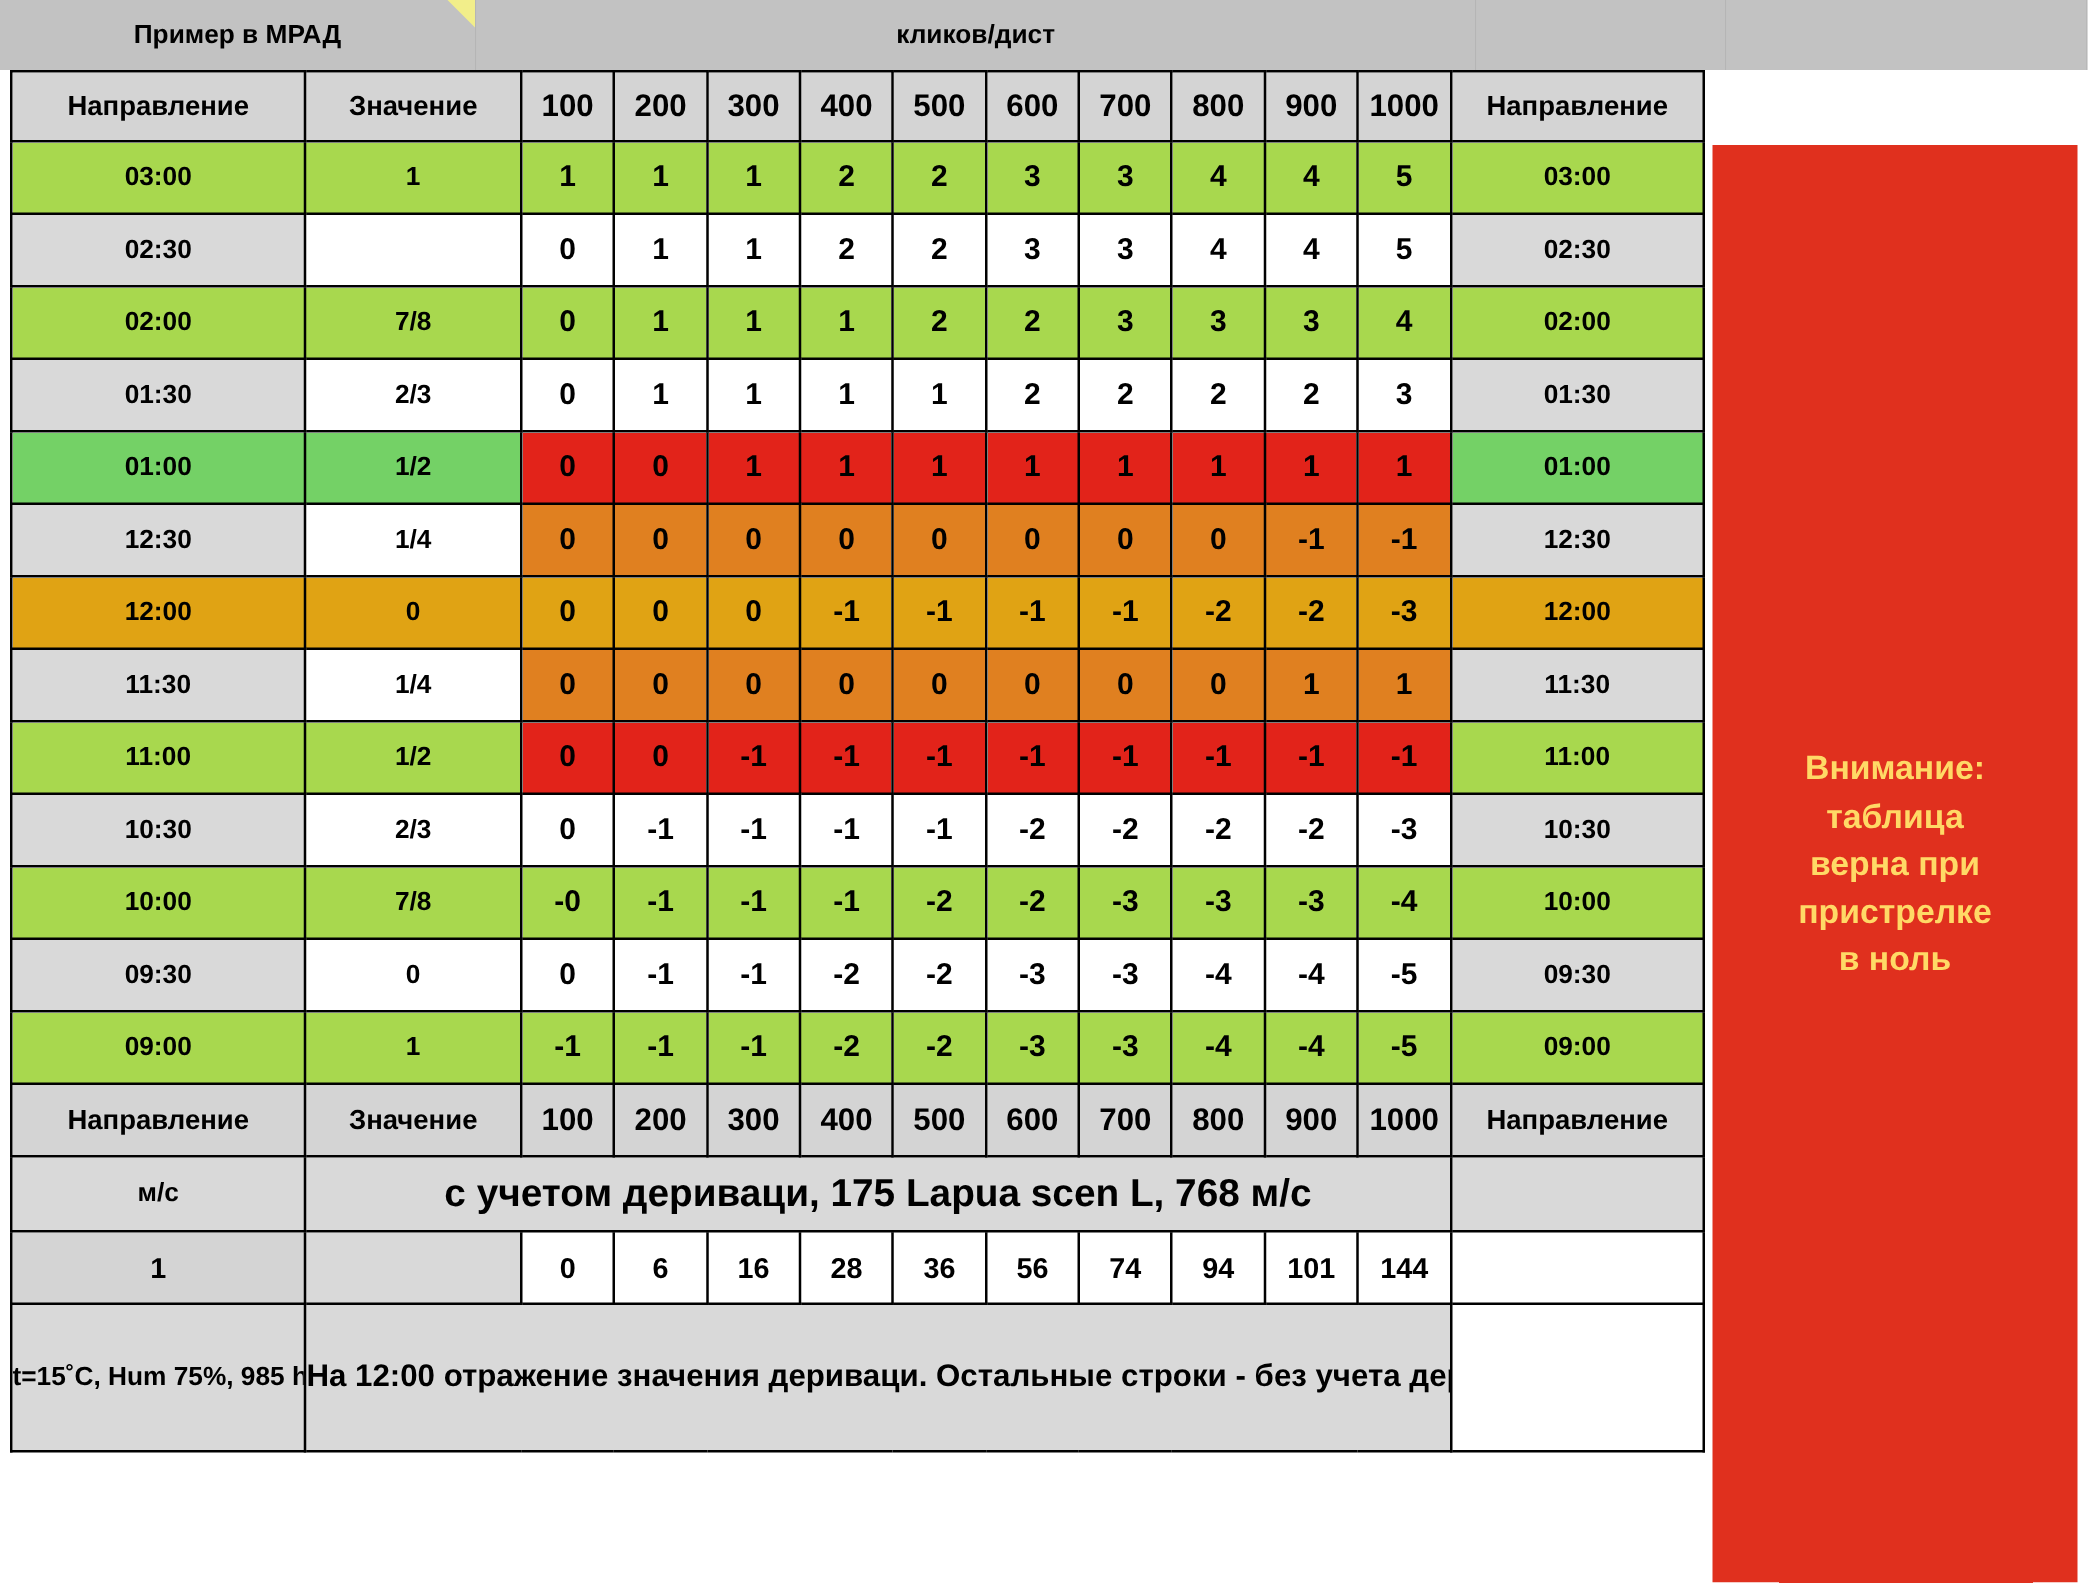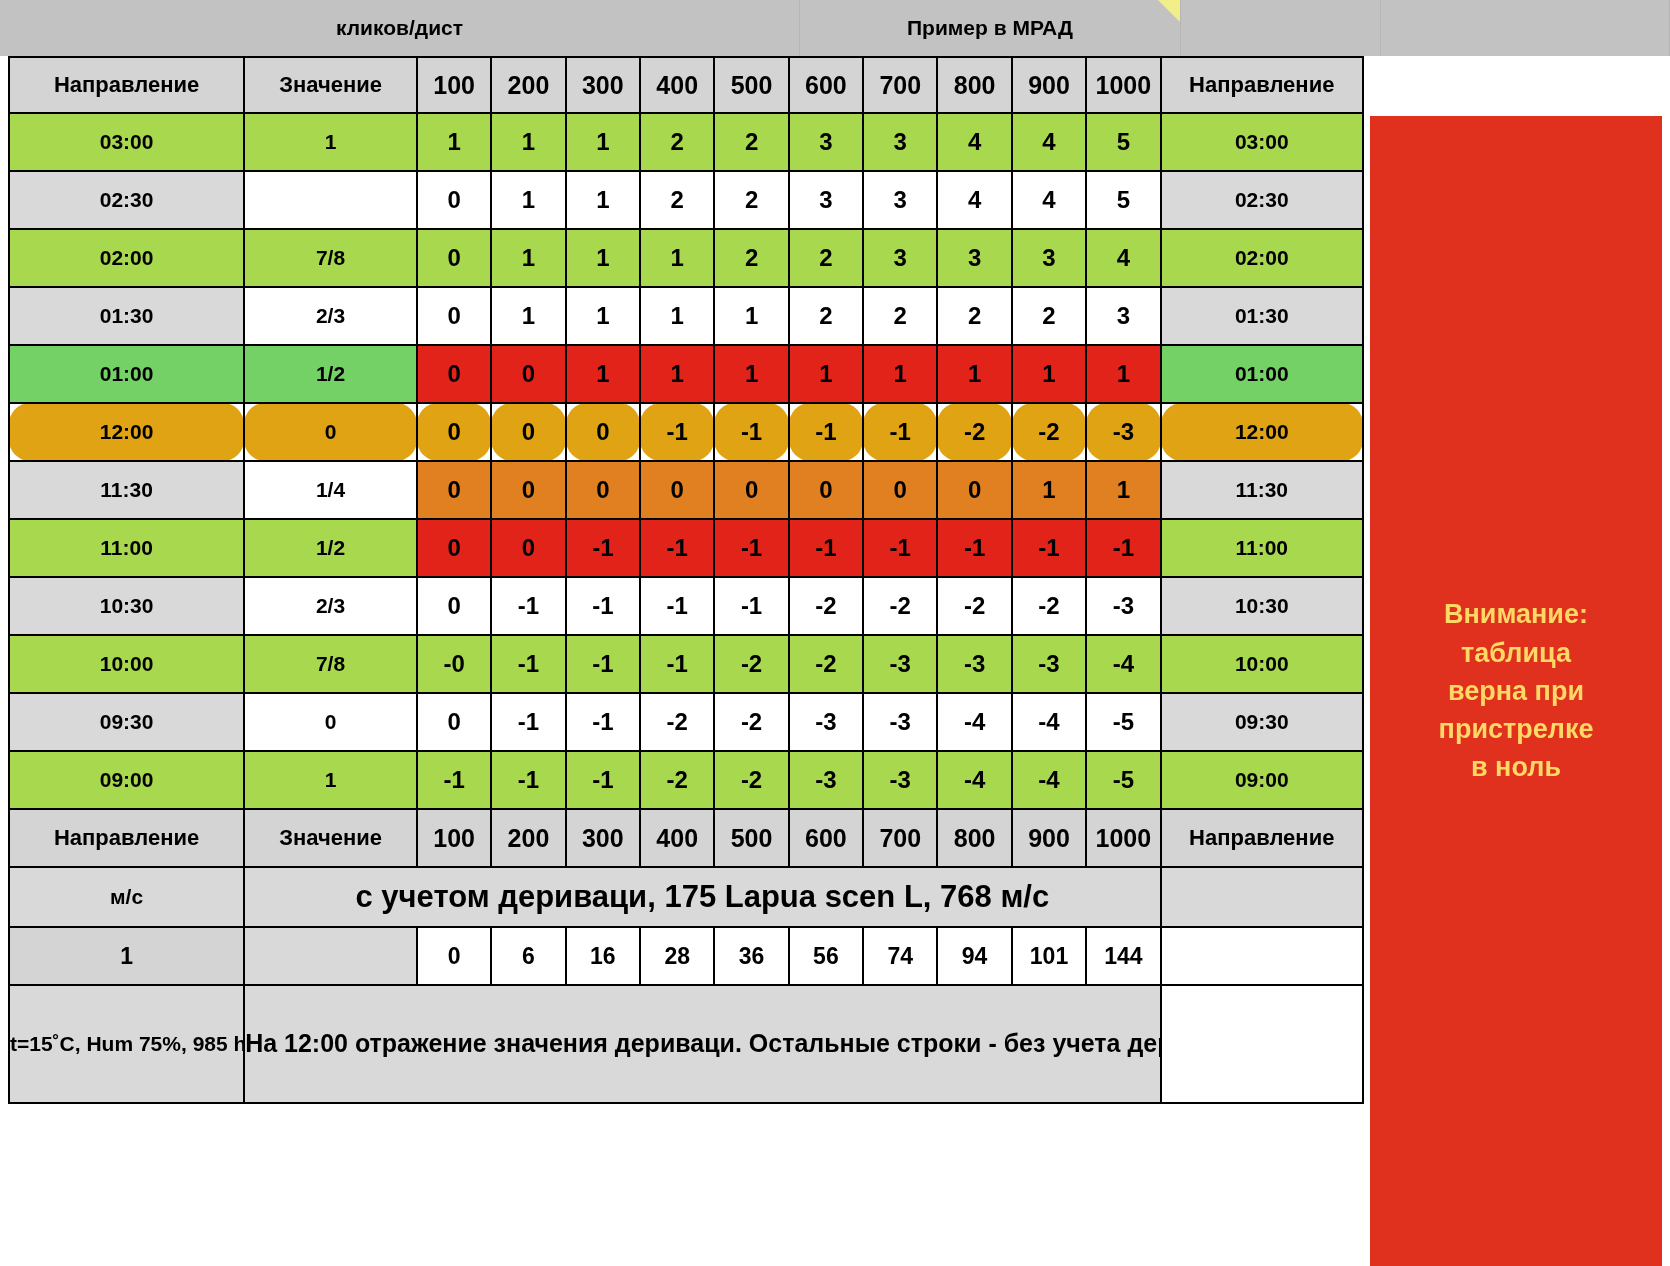--- a/index.html
+++ b/index.html
@@ -94,21 +94,21 @@
   tr.rowsep-bot td { border-bottom-width: 5px; }
 
   
   .bg-white  { background: #ffffff; }
   .bg-grey   { background: #d9d9d9; }
   .bg-lgreen { background: #a5d martinez; }
   .bg-lgreen { background: #a8d84e; }
   .bg-green  { background: #74d166; }
   .bg-red    { background: #e2231a; }
   .bg-orange { background: #e08020; }
-  .bg-amber  { background: #e0a314; border-radius: 21px; }
+  .bg-amber  { background: #e0a314; }
   .bg-hdr    { background: #d4d4d4; }
 
   
   tr.frow td { height: 58px; font-size: 22px; }
   td.f-dirR { background:#ffffff; font-weight:bold; font-size:20px; }
 
   tr.mrow td { height: 60px; }
   td.m-label { background:#d9d9d9; font-size:21px; }
   td.m-text  { background:#d9d9d9; font-size:31px; font-weight:normal; }
   td.m-blank { background:#d9d9d9; }
@@ -145,26 +145,26 @@
     font-weight: bold;
     line-height: 1.42;
     text-align: center;
     white-space: pre-line;
   }
 </style>
 </head>
 <body>
 
 <div id="top-strip">
-  <div class="ts-cell" id="ts-clicks">
-    <span>кликов/дист</span>
-  </div>
   <div class="ts-cell" id="ts-mrad">
     <span>Пример в МРАД</span>
     <span id="ts-note-tri"></span>
+  </div>
+  <div class="ts-cell" id="ts-clicks">
+    <span>кликов/дист</span>
   </div>
   <div class="ts-cell" id="ts-dir"></div>
   <div class="ts-cell" id="ts-blank"></div>
 </div>
 
 <div id="wrap">
 
   <div id="tbl-col">
     <table id="grid">
       <colgroup>
@@ -266,20 +266,35 @@
             <td class="bg-red">1</td>
             <td class="bg-red grp-left">1</td>
             <td class="bg-red">1</td>
             <td class="bg-red">1</td>
             <td class="bg-red">1</td>
             <td class="bg-red grp-left">1</td>
             <td class="bg-red">1</td>
             <td class="bg-red grp-right">1</td>
             <td class="dirc bg-green">01:00</td>
           </tr>
+          <tr class="drow">
+            <td class="dirc bg-grey">12:30</td>
+            <td class="valc bg-white">1/4</td>
+            <td class="bg-orange grp-left">0</td>
+            <td class="bg-orange">0</td>
+            <td class="bg-orange">0</td>
+            <td class="bg-orange grp-left">0</td>
+            <td class="bg-orange">0</td>
+            <td class="bg-orange">0</td>
+            <td class="bg-orange">0</td>
+            <td class="bg-orange grp-left">0</td>
+            <td class="bg-orange">-1</td>
+            <td class="bg-orange grp-right">-1</td>
+            <td class="dirc bg-grey">12:30</td>
+          </tr>
           <tr class="drow rowsep-top rowsep-bot">
             <td class="dirc bg-amber">12:00</td>
             <td class="valc bg-amber">0</td>
             <td class="bg-amber grp-left">0</td>
             <td class="bg-amber">0</td>
             <td class="bg-amber">0</td>
             <td class="bg-amber grp-left">-1</td>
             <td class="bg-amber">-1</td>
             <td class="bg-amber">-1</td>
             <td class="bg-amber">-1</td>

